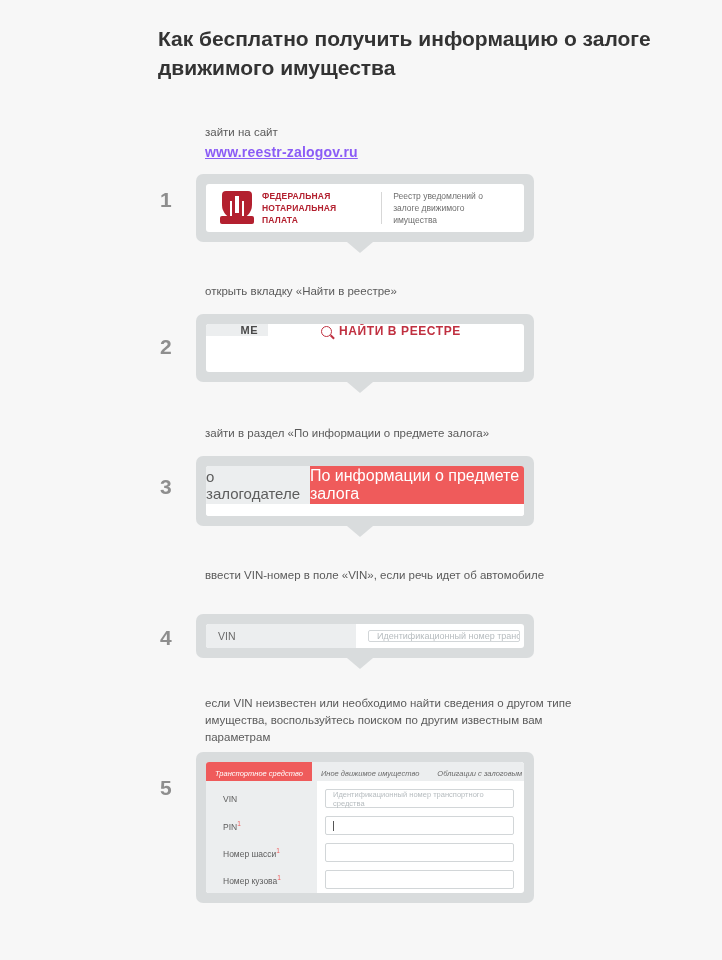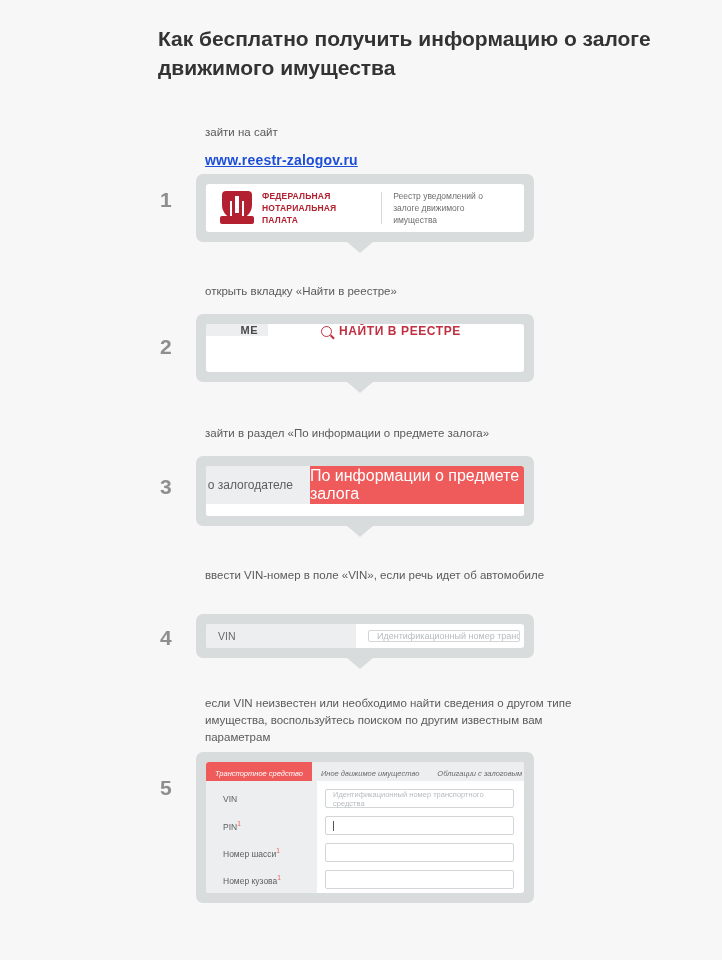--- a/index.html
+++ b/index.html
@@ -36,24 +36,24 @@
   .step-caption {
     position: absolute;
     left: 205px;
     width: 400px;
     font-size: 11.5px;
     line-height: 17px;
     color: #5a5a5a;
   }
   .step-caption .site-url {
     display: block;
-    margin-top: 11px;
+    margin-top: 3px;
     font-size: 14px;
     font-weight: bold;
-    color: #1d4ed8;
+    color: #8b5cf6;
     text-decoration: underline;
     letter-spacing: .2px;
   }
   .step-num {
     position: absolute;
     left: 160px;
     font-size: 21px;
     font-weight: bold;
     color: #8e8e8e;
   }
@@ -196,23 +196,23 @@
     display: flex;
     align-items: stretch;
     height: 38px;
   }
   .s3-left {
     flex: 0 0 104px;
     background: #eceeef;
     display: flex;
     align-items: center;
     justify-content: flex-end;
-    padding-right: 17px;
-    box-sizing: border-box;
-    font-size: 12px;
+    padding-right: 9px;
+    box-sizing: border-box;
+    font-size: 15px;
     color: #5d5d5d;
   }
   .s3-active {
     flex: 1;
     background: #ef5b5b;
     color: #fff;
     font-size: 16px;
     display: flex;
     align-items: center;
     justify-content: center;

